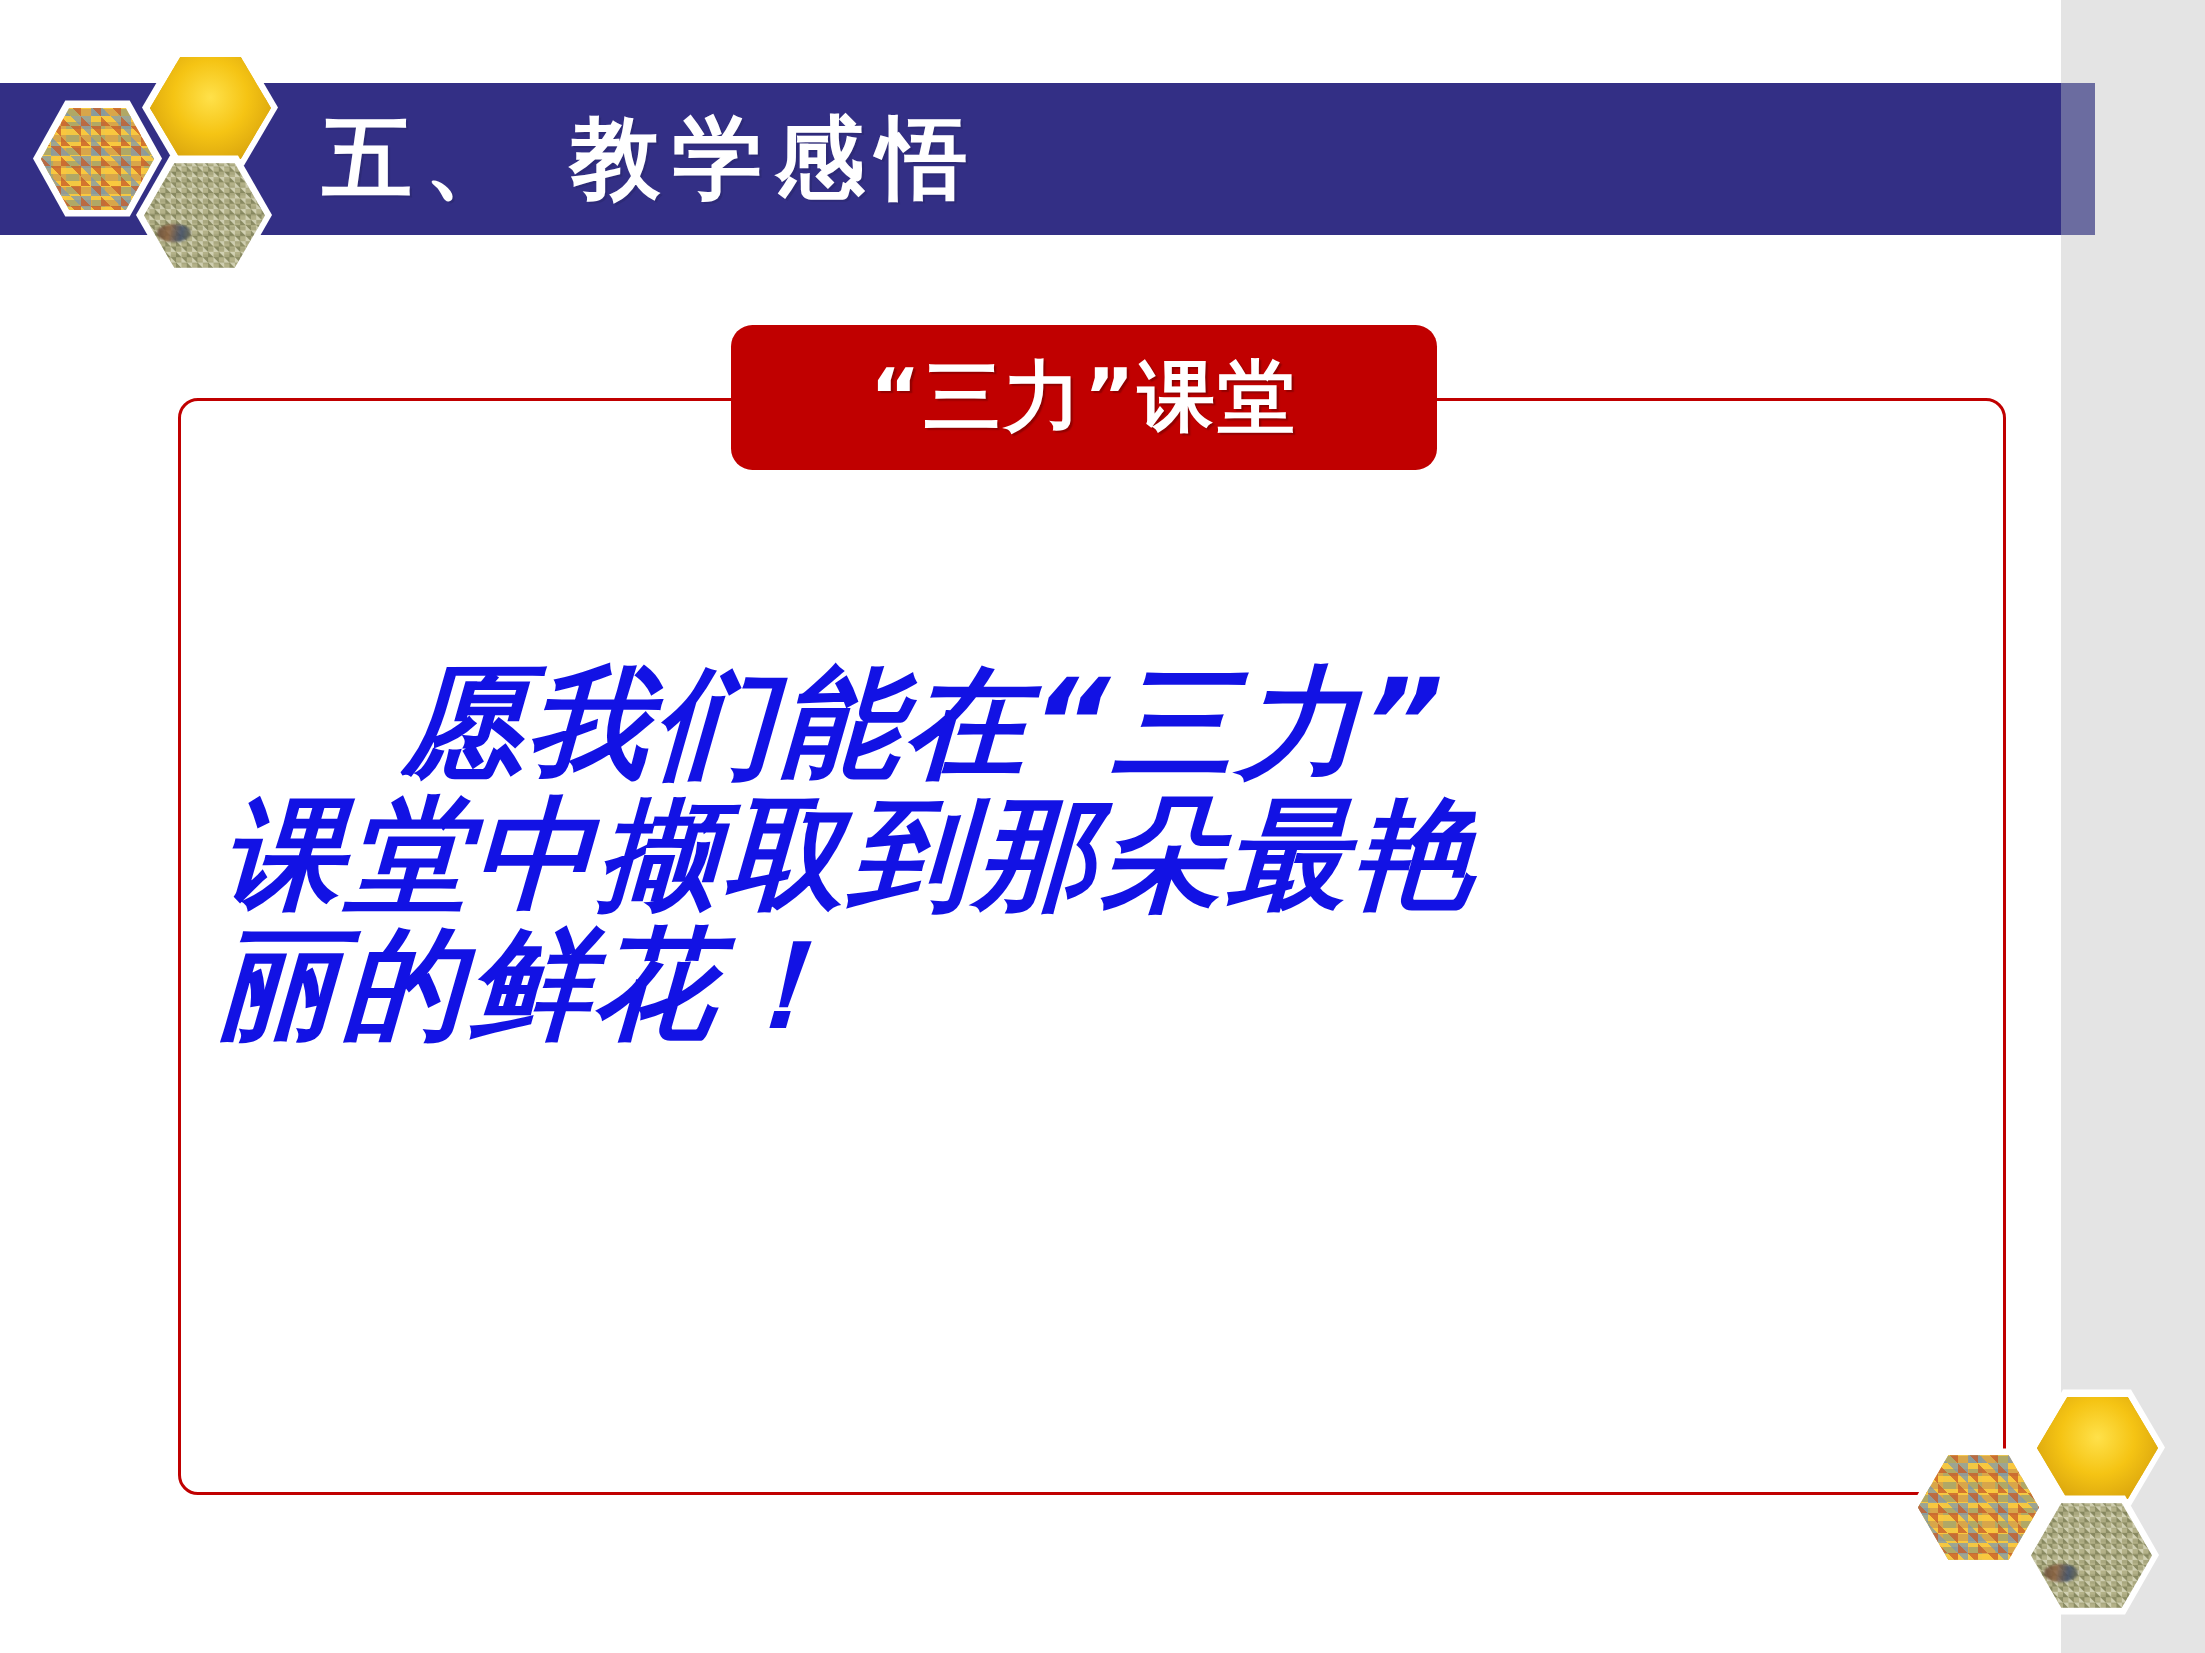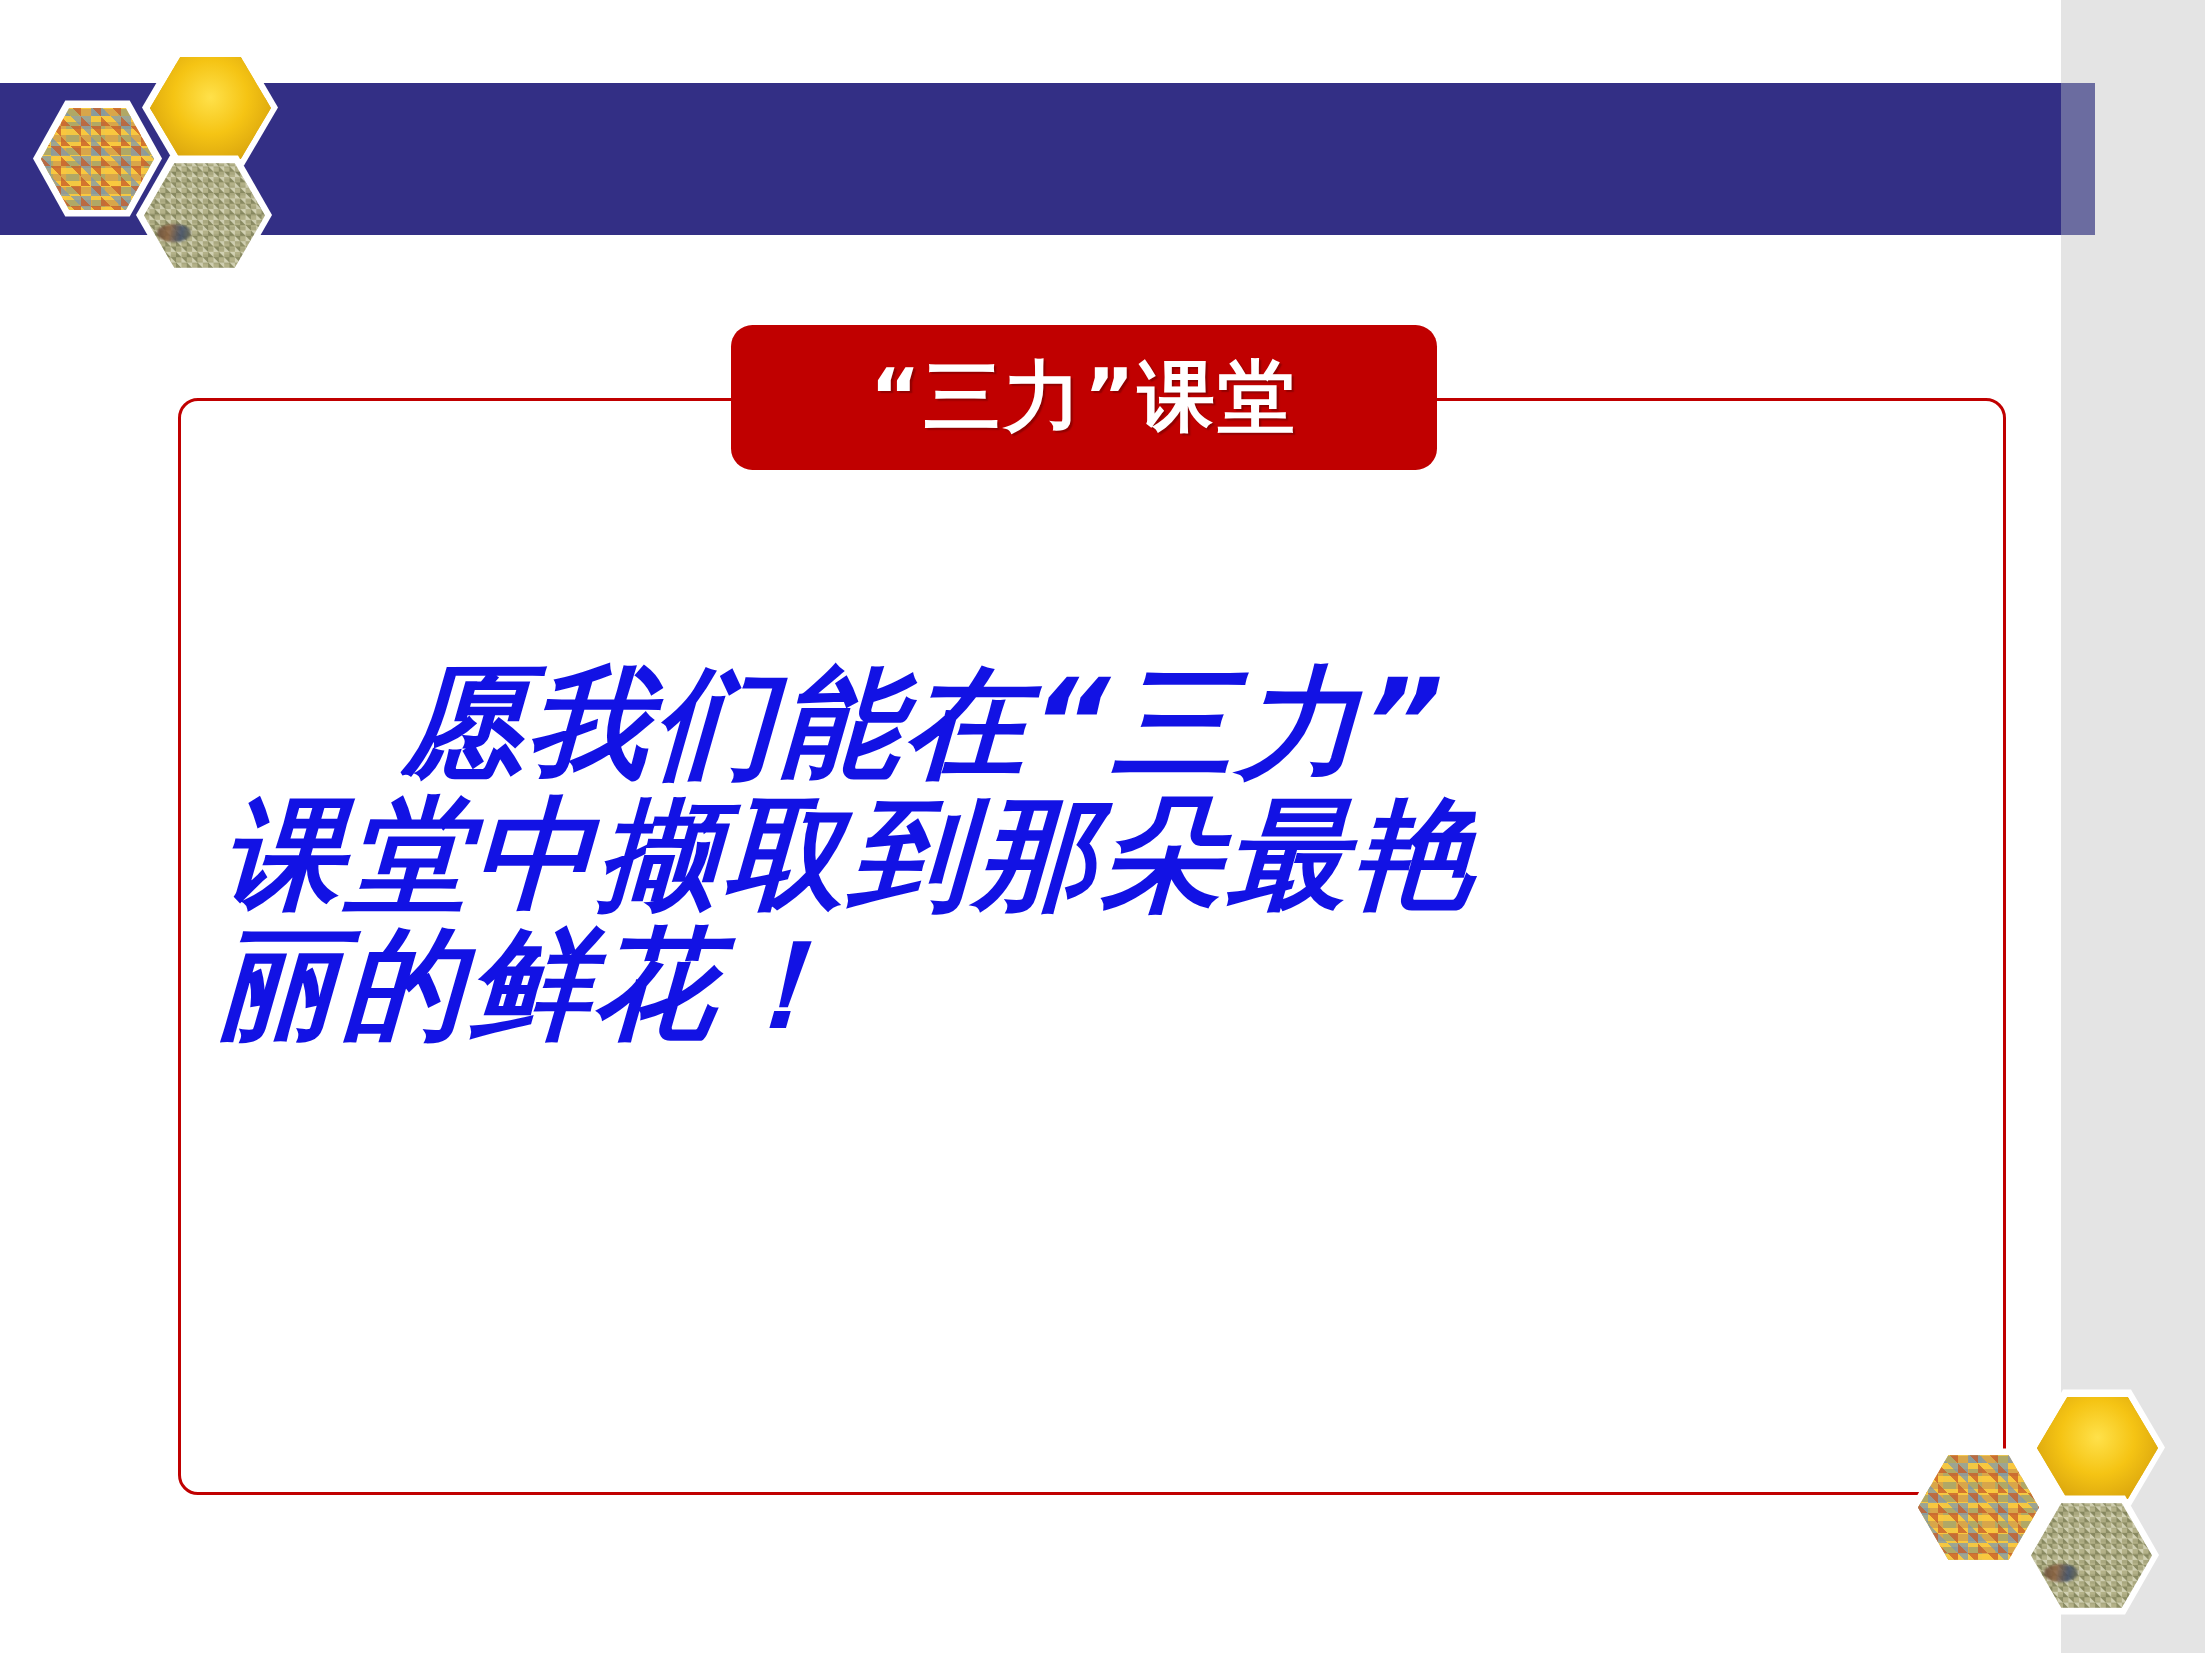--- a/index.html
+++ b/index.html
@@ -163,20 +163,21 @@
 
     <div class="hex-ring" style="left:142px; top:47px;  width:136px; height:121px;"></div>
     <div class="hex tex-gold" style="left:150px; top:55px;  width:121px; height:106px;"></div>
 
     <div class="hex-ring" style="left:136px; top:153px; width:136px; height:124px;"></div>
     <div class="hex tex-honey" style="left:144px; top:161px; width:121px; height:109px;">
       <span class="honey-bee"></span>
     </div>
   </div>
 
+  <div class="title-text">五、  教学感悟</div>
 
   <div class="content-box"></div>
 
   <div class="badge">
     <span class="badge-text">“三力”课堂</span>
   </div>
 
   <div class="body-text">
     <span class="ln first">愿我们能在“三力”</span>
     <span class="ln">课堂中撷取到那朵最艳</span>

